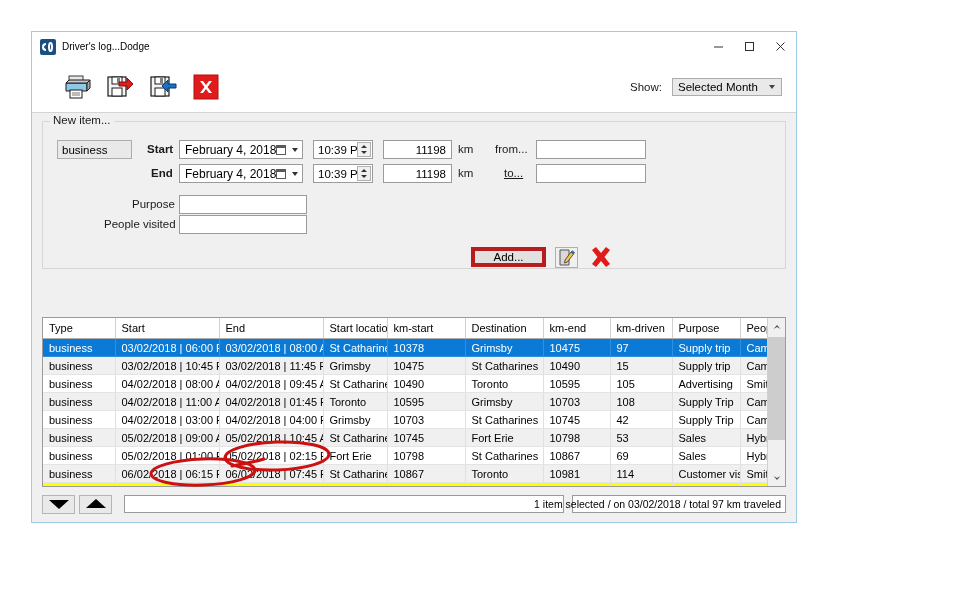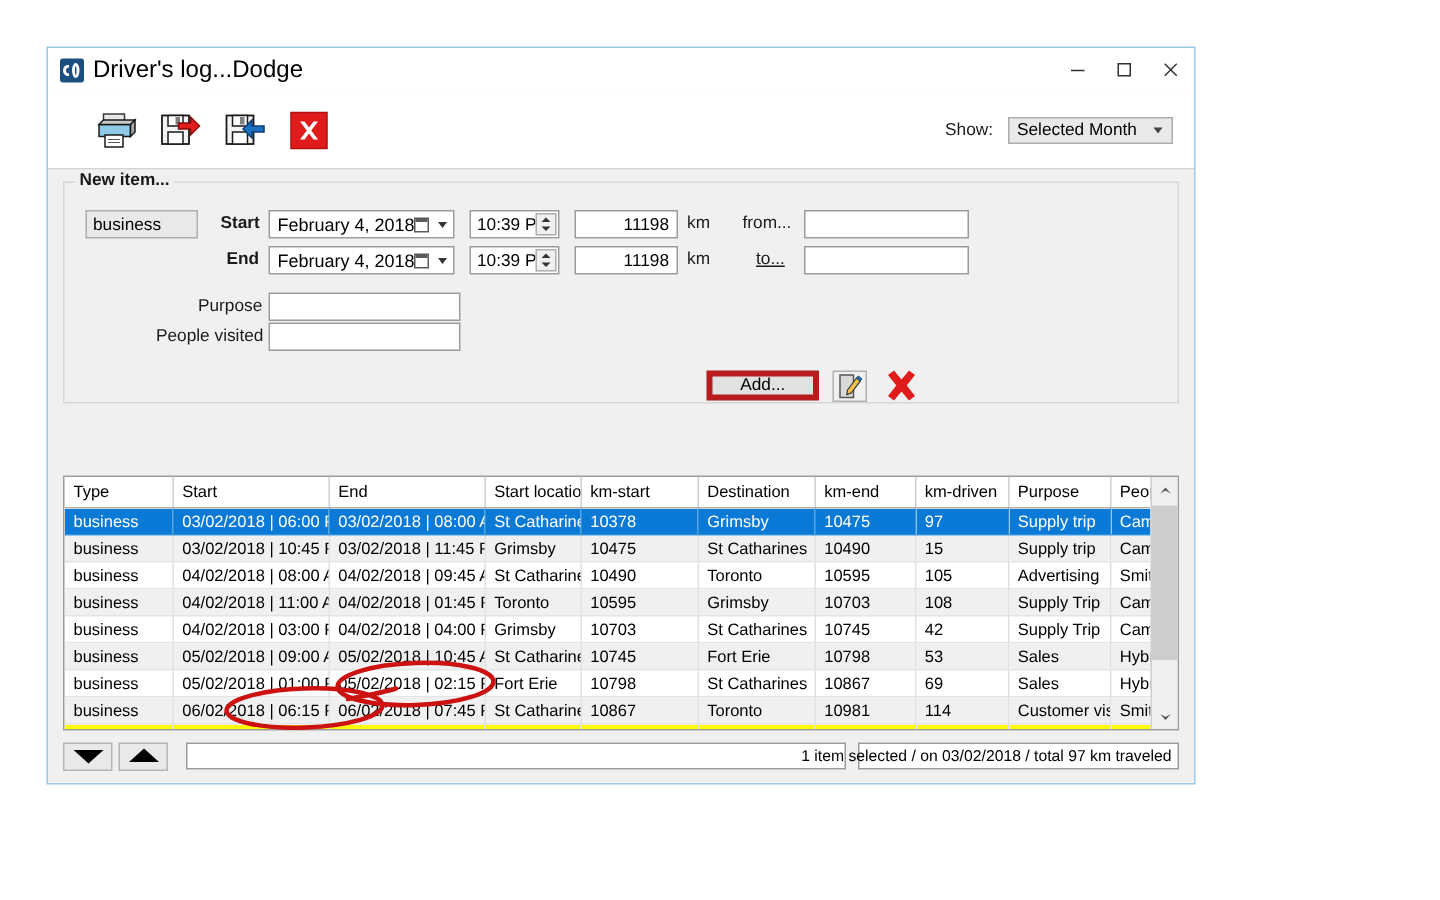--- a/index.html
+++ b/index.html
@@ -53,21 +53,21 @@
     position: absolute;
     left: 2px; top: 4px;
     width: 4px; height: 8px;
     border-left: 2px solid #ffffff;
     border-top: 2px solid #ffffff;
     border-bottom: 2px solid #ffffff;
     border-radius: 4px 0 0 4px;
     box-sizing: border-box;
   }
   #titlebar-text {
-    font-size: 16px;
+    font-size: 10px;
     color: #000000;
     white-space: nowrap;
   }
   .win-buttons { position: absolute; right: 0; top: 0; display: flex; height: 29px; }
   .win-btn {
     width: 31px; height: 29px;
     display: flex; align-items: center; justify-content: center;
     font-size: 12px; color: #303030;
     cursor: default;
   }
@@ -153,21 +153,21 @@
     border-left: 3.5px solid transparent;
     border-right: 3.5px solid transparent;
     border-top: 4px solid #444;
   }
   
   #newitem-wrap {
     margin: 8px 10px 0 10px;
     position: relative;
   }
   #newitem-legend {
-    font-size: 11.5px; font-weight: bold; color: #1a1a1a;
+    font-size: 11.5px; font-weight: normal; color: #1a1a1a;
     background: #f0f0f0;
     position: absolute; left: 8px; top: -7px;
     padding: 0 3px;
     z-index: 2;
   }
   #newitem-box {
     border: 1px solid #d6d6d6;
     height: 148px;
     position: relative;
     box-sizing: border-box;

